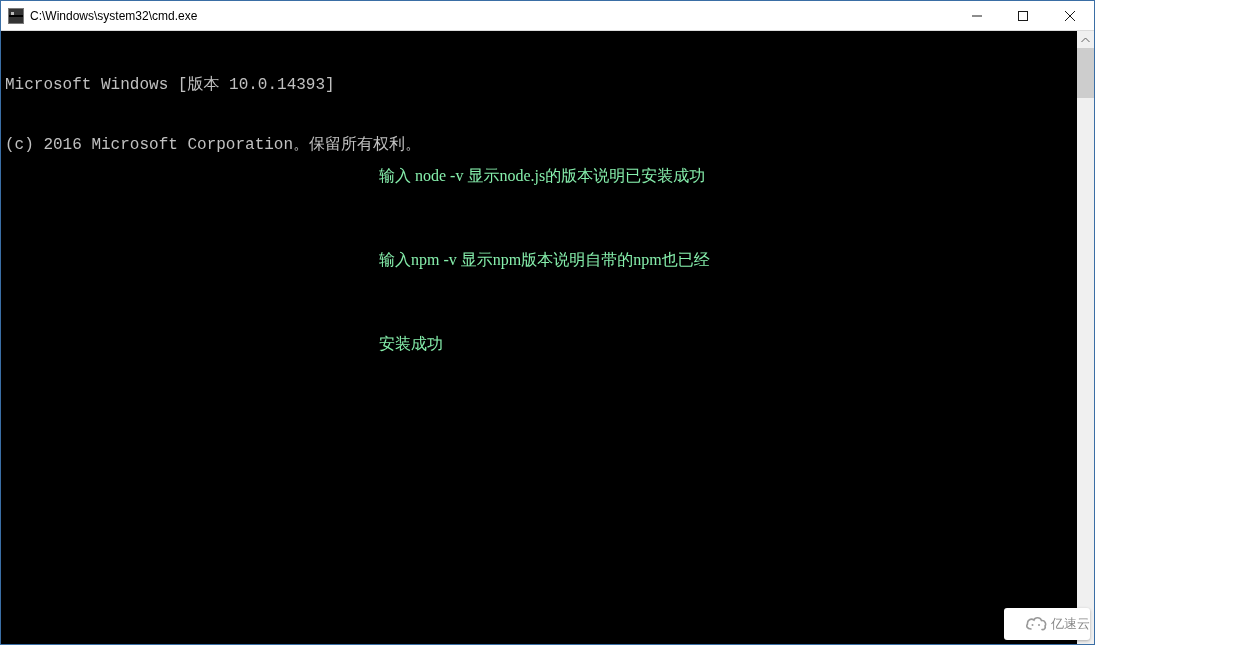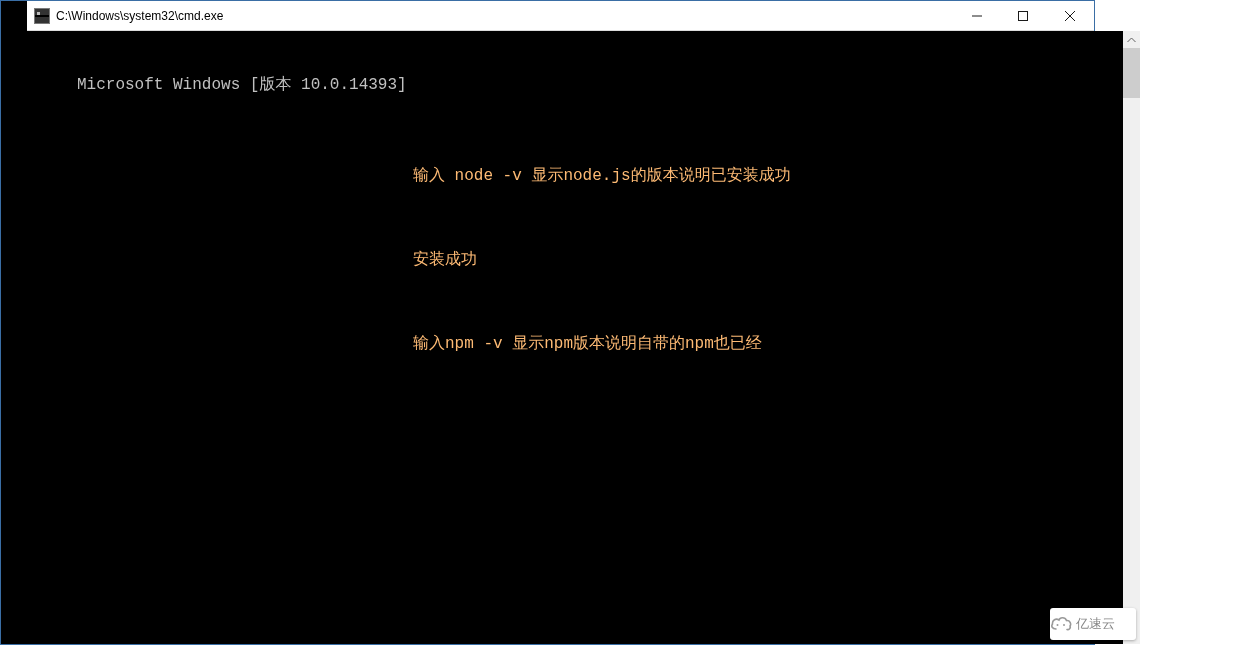--- a/index.html
+++ b/index.html
@@ -8,21 +8,20 @@
     width: 1233px; height: 645px;
     font-family: "Segoe UI", Tahoma, sans-serif;
     background: #ffffff;
     overflow: hidden;
   }
   .window {
     position: relative;
     width: 1095px; height: 645px;
     border: 1px solid #3a6ea5;
     background: #000000;
-    padding-left: 26px;
   }
   .titlebar {
     display: flex;
     align-items: center;
     height: 30px;
     background: #ffffff;
     border-bottom: 1px solid #dcdcdc;
     font-size: 12px;
     color: #000000;
     position: relative;
@@ -60,21 +59,20 @@
     color: #1a1a1a;
     font-size: 10px;
   }
   .win-btn.close { width: 48px; }
   .win-btn svg { display:block; }
   .terminal-area {
     position: relative;
     width: 100%;
     height: calc(100% - 30px);
     background: #000000;
-    margin-left: 46px;
   }
   .terminal-text {
     position: relative;
     font-family: "NSimSun","SimSun","Consolas","Courier New",monospace;
     font-size: 16px;
     line-height: 20px;
     color: #c0c0c0;
     padding: 4px 0 0 4px;
     white-space: pre;
   }
@@ -100,40 +98,40 @@
     position: relative;
   }
   .scroll-thumb {
     position: absolute;
     top: 0; left: 0; right: 0;
     height: 50px;
     background: #cdcdcd;
   }
   .annotation {
     position: absolute;
-    left: 340px;
+    left: 378px;
     top: 75px;
-    font-family: Liberation Mono, monospace;
+    font-family: Liberation Serif, serif;
     font-size: 16px;
     line-height: 28px;
-    color: #fdba74;
+    color: #86efac;
     font-weight: 500;
     white-space: pre;
   }
   .watermark {
     position: absolute;
     right: 4px;
     bottom: 4px;
     width: 86px;
     height: 32px;
     background: #ffffff;
     border-radius: 3px;
     display: flex;
     align-items: center;
-    justify-content: flex-start;
+    justify-content: flex-end;
     gap: 4px;
     box-shadow: 0 1px 3px rgba(0,0,0,0.3);
   }
   .watermark-icon {
     width: 22px;height:18px;
   }
   .watermark-icon svg { display:block; }
   .watermark-text {
     font-family: "Microsoft YaHei","SimSun",sans-serif;
     font-size: 13px;
@@ -166,29 +164,30 @@
             <path d="M0 0 L10 10 M10 0 L0 10" stroke="#1a1a1a" stroke-width="1"></path>
           </svg>
       </div>
     </div>
   </div>
 
   <div class="terminal-area">
 
     <div class="terminal-text">
       <div class="term-line">Microsoft Windows [版本 10.0.14393]</div>
+      <div class="term-line">(c) 2016 Microsoft Corporation。保留所有权利。</div>
       <div class="term-line"></div>
       <div class="term-line"></div>
       <div class="term-line"></div>
     </div>
 
     <div class="annotation">
       <div>输入 node -v 显示node.js的版本说明已安装成功</div>
+      <div>输入npm -v 显示npm版本说明自带的npm也已经</div>
       <div>安装成功</div>
-      <div>输入npm -v 显示npm版本说明自带的npm也已经</div>
     </div>
 
     <div class="scrollbar">
       <div class="scroll-btn">
         <svg width="9" height="6" viewBox="0 0 9 6">
             <path d="M0.5 5 L4.5 1 L8.5 5" fill="none" stroke="#606060" stroke-width="1"></path>
           </svg>
       </div>
       <div class="scroll-track">
         <div class="scroll-thumb"></div>

